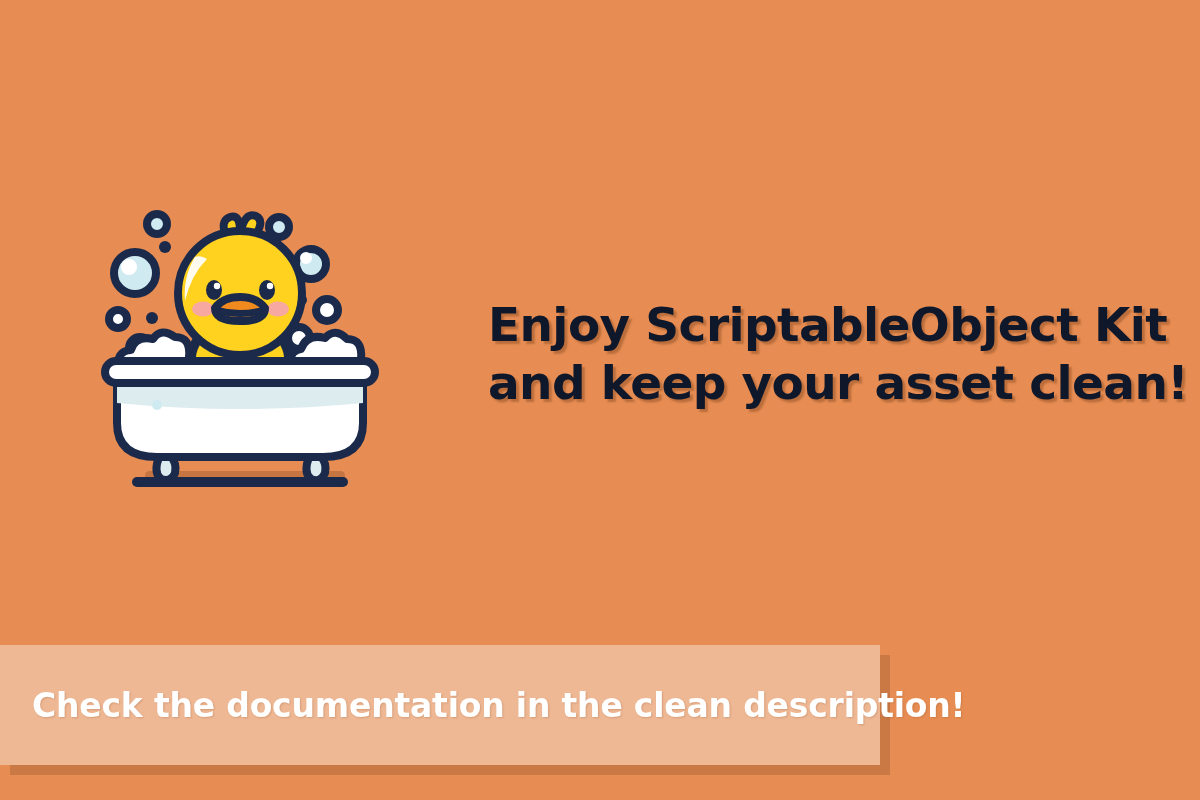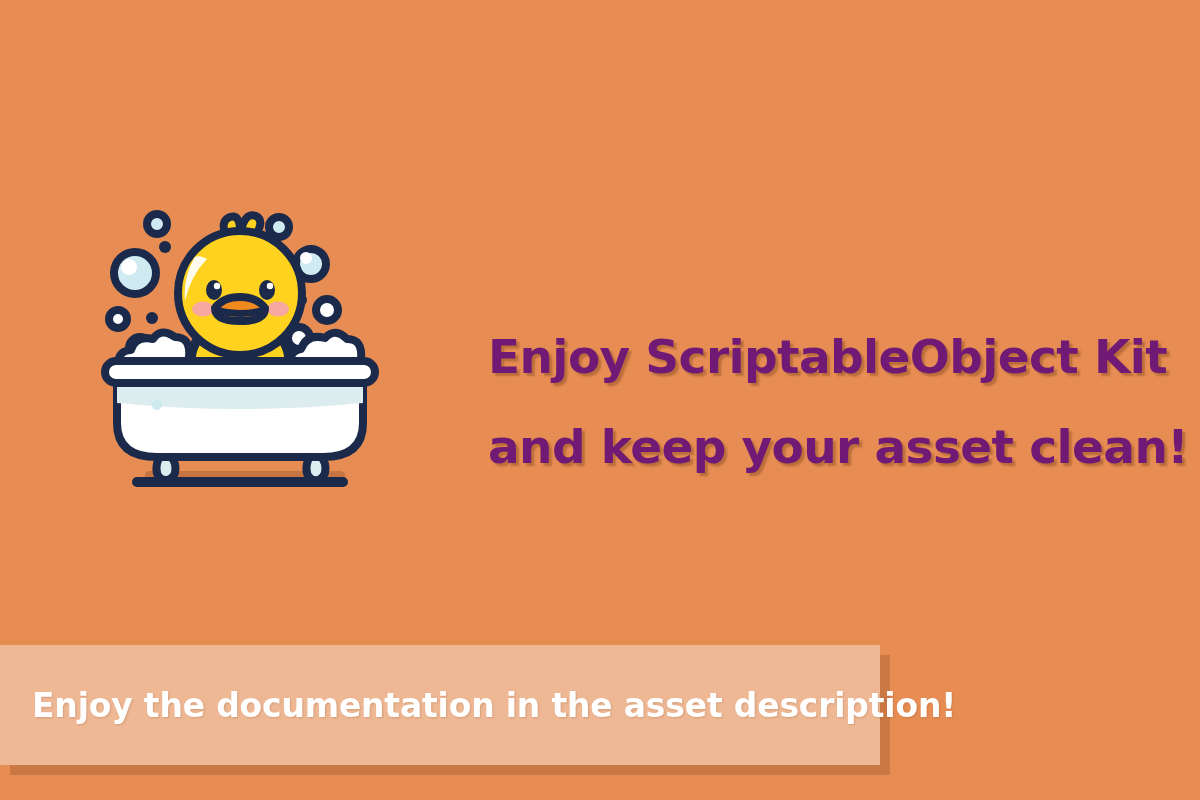--- a/index.html
+++ b/index.html
@@ -40,24 +40,23 @@
     left: 488px;
     top: 296px;
     width: 660px;
   }
   .headline-line {
     font-family: "DejaVu Sans", "Liberation Sans", sans-serif;
     font-size: 47px;
     font-weight: bold;
     line-height: 58px;
     letter-spacing: -0.6px;
-    color: #701a75;
+    color: #0f172a;
     white-space: nowrap;
     text-shadow: 3px 3px 2px rgba(112, 58, 22, 0.38);
-    margin-top: 32px;
   }
 
   
   #banner-shadow {
     position: absolute;
     left: 10px;
     top: 655px;
     width: 880px;
     height: 120px;
     background: rgba(116, 62, 26, 0.25);
@@ -180,16 +179,16 @@
     </svg>
   </div>
 
   <div id="headline">
     <div class="headline-line">Enjoy ScriptableObject Kit</div>
     <div class="headline-line">and keep your asset clean!</div>
   </div>
 
   <div id="banner-shadow"></div>
   <div id="banner">
-    <div id="banner-text">Enjoy the documentation in the asset description!</div>
+    <div id="banner-text">Check the documentation in the clean description!</div>
   </div>
 
 </div>
 
 </body></html>

